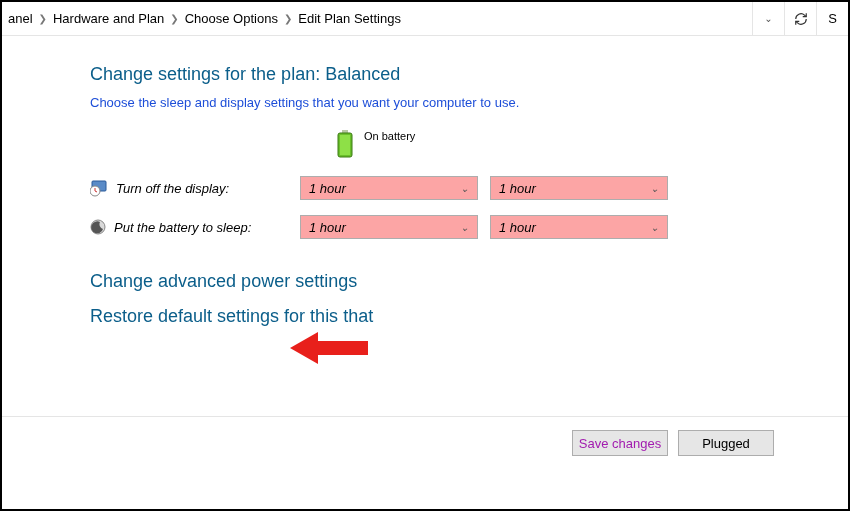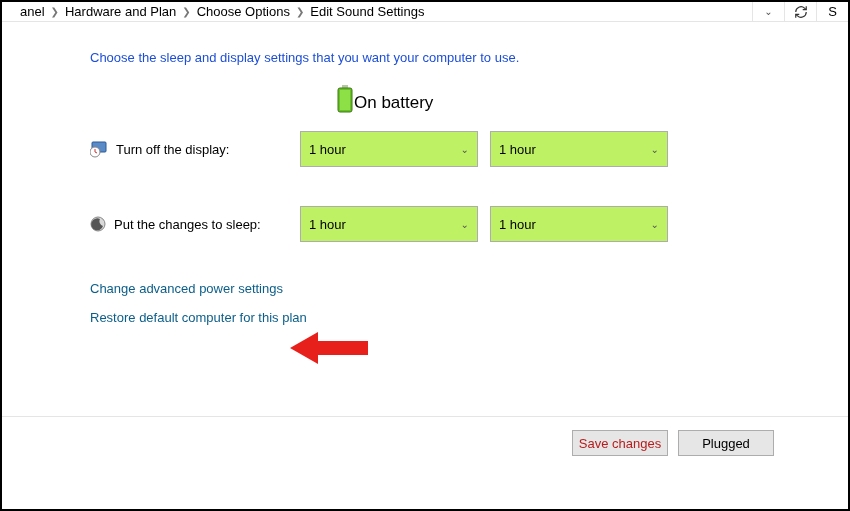--- a/index.html
+++ b/index.html
@@ -8,25 +8,25 @@
       font-size: 13px;
       background: #fff;
       width: 850px;
       height: 511px;
       border: 2px solid #000;
       position: relative;
       overflow: hidden;
       color: #000;
     }
     .breadcrumb-bar {
-      height: 20px;
+      height: 34px;
       border-bottom: 1px solid #e5e5e5;
       display: flex;
       align-items: center;
-      padding-left: 18px;
+      padding-left: 6px;
       position: relative;
     }
     .breadcrumb {
       display: flex;
       align-items: center;
       gap: 6px;
       flex: 1;
       font-size: 13px;
       color: #000;
     }
@@ -62,55 +62,57 @@
     }
     .headers-row {
       display: flex;
       align-items: center;
       margin-bottom: 18px;
     }
     .headers-row .spacer { width: 210px; }
     .col-head {
       width: 190px;
       display: flex;
-      align-items: flex-end;
-      font-size: 17px;
+      align-items: flex-start;
+      gap: 10px;
+      font-size: 11px;
     }
     .setting-row {
       display: flex;
       align-items: center;
-      margin-bottom: 39px;
+      margin-bottom: 15px;
+      font-style: italic;
     }
     .setting-label {
       width: 210px;
       display: flex;
       align-items: center;
       gap: 8px;
       font-size: 13px;
     }
     .select {
       width: 178px;
-      height: 36px;
-      background: #bef264;
+      height: 24px;
+      background: #fca5a5;
       border: 1px solid #adadad;
       display: flex;
       align-items: center;
       justify-content: space-between;
       padding: 0 8px;
       margin-right: 12px;
       cursor: pointer;
       font-size: 13px;
     }
     .select .chev {
       font-size: 10px;
       color: #555;
     }
     .link {
       color: #0b5e8a;
-      font-size: 13px;
+      font-size: 18px;
       cursor: pointer;
       display: block;
       margin-bottom: 14px;
     }
     .links-block { margin-top: 32px; position: relative; }
     .footer-sep {
       position: absolute;
       left: 0; right: 0;
       top: 414px;
       border-top: 1px solid #e5e5e5;
@@ -127,21 +129,21 @@
       height: 26px;
       border: 1px solid #adadad;
       background: #e6e6e6;
       font-size: 13px;
       display: flex;
       align-items: center;
       justify-content: center;
       cursor: pointer;
     }
     .btn.disabled {
-      color: #b91c1c;
+      color: #a21caf;
       cursor: default;
       margin-left: 24px;
     }
     .arrow-annotation {
       position: absolute;
       left: 288px;
       top: 328px;
     }
     
     svg { display: block; }
@@ -150,41 +152,42 @@
 <body>
 
 <div class="breadcrumb-bar">
   <div class="breadcrumb">
     <span class="bc-item">anel</span>
     <span class="bc-sep">❯</span>
     <span class="bc-item">Hardware and Plan</span>
     <span class="bc-sep">❯</span>
     <span class="bc-item">Choose Options</span>
     <span class="bc-sep">❯</span>
-    <span class="bc-item">Edit Sound Settings</span>
+    <span class="bc-item">Edit Plan Settings</span>
   </div>
   <div class="bc-right">
     <div class="bc-btn">
       <span style="font-size:10px;color:#555;">⌄</span>
     </div>
     <div class="bc-btn">
       <svg width="14" height="14" viewBox="0 0 24 24" fill="none" stroke="#333" stroke-width="2">
           <path d="M21 2v6h-6"></path>
           <path d="M3 12a9 9 0 0 1 15-6.7L21 8"></path>
           <path d="M3 22v-6h6"></path>
           <path d="M21 12a9 9 0 0 1-15 6.7L3 16"></path>
         </svg>
     </div>
     <div class="bc-btn" style="border-right:none;">
       <span style="font-size:13px;">S</span>
     </div>
   </div>
 </div>
 
 <div class="content">
+  <div class="page-title">Change settings for the plan: Balanced</div>
   <div class="page-subtitle">Choose the sleep and display settings that you want your computer to use.</div>
 
   <div class="headers-row">
     <div class="spacer"></div>
     <div class="col-head" style="padding-left:36px;">
       <svg width="18" height="28" viewBox="0 0 18 28">
         <rect x="6" y="0" width="6" height="3" fill="#b8c7a3"></rect>
         <rect x="2" y="3" width="14" height="24" rx="2" fill="#6abf2a" stroke="#3a7a12" stroke-width="1"></rect>
         <rect x="4" y="5" width="10" height="20" fill="#8ee047"></rect>
       </svg>
@@ -210,35 +213,35 @@
       <span class="chev">⌄</span>
     </div>
   </div>
 
   <div class="setting-row">
     <div class="setting-label">
       <svg width="16" height="16" viewBox="0 0 16 16">
         <circle cx="8" cy="8" r="7" fill="#d9d9d9" stroke="#888"></circle>
         <path d="M10 3 A6 6 0 1 0 13 10 A5 5 0 0 1 10 3" fill="#555"></path>
       </svg>
-      <span>Put the changes to sleep:</span>
+      <span>Put the battery to sleep:</span>
     </div>
     <div class="select">
       <span>1 hour</span>
       <span class="chev">⌄</span>
     </div>
     <div class="select">
       <span>1 hour</span>
       <span class="chev">⌄</span>
     </div>
   </div>
 
   <div class="links-block">
     <span class="link">Change advanced power settings</span>
-    <span class="link">Restore default computer for this plan</span>
+    <span class="link">Restore default settings for this that</span>
   </div>
 </div>
 
 <div class="arrow-annotation">
   <svg width="80" height="36" viewBox="0 0 80 36">
     <polygon points="0,18 28,2 28,11 78,11 78,25 28,25 28,34" fill="#e8201b"></polygon>
   </svg>
 </div>
 
 <div class="footer-sep"></div>

